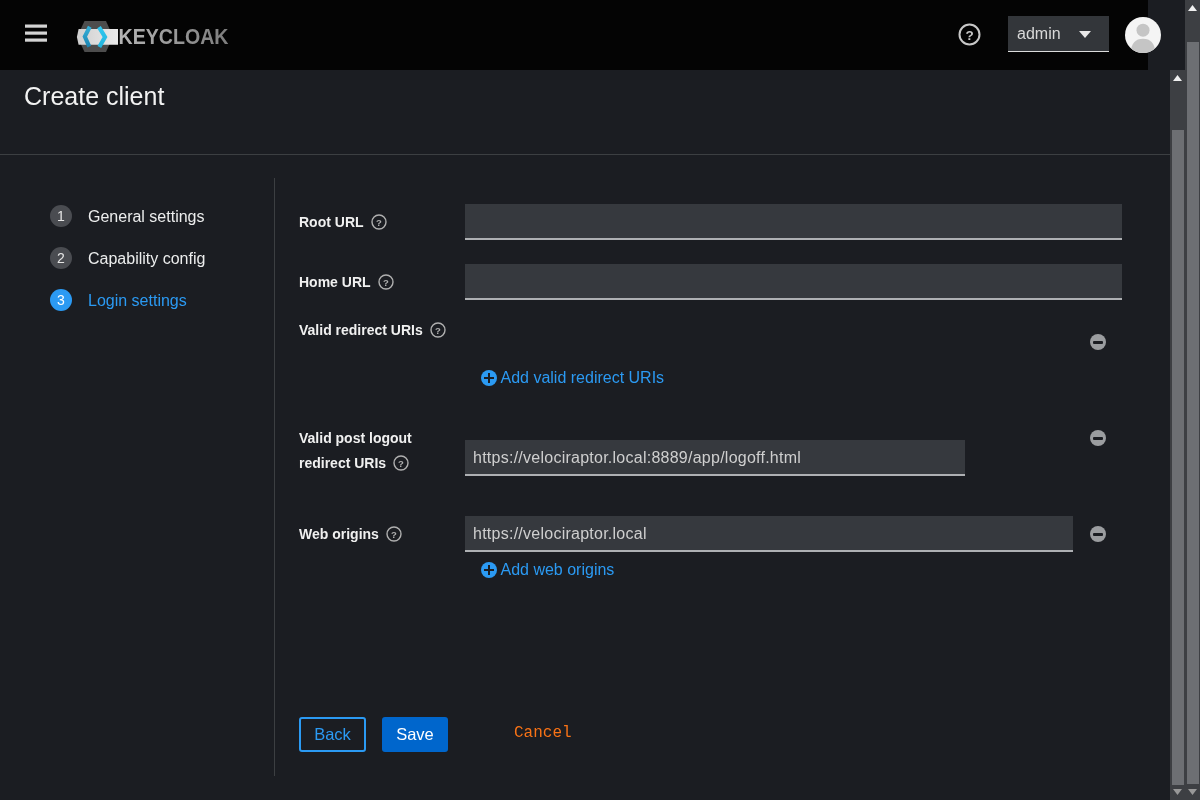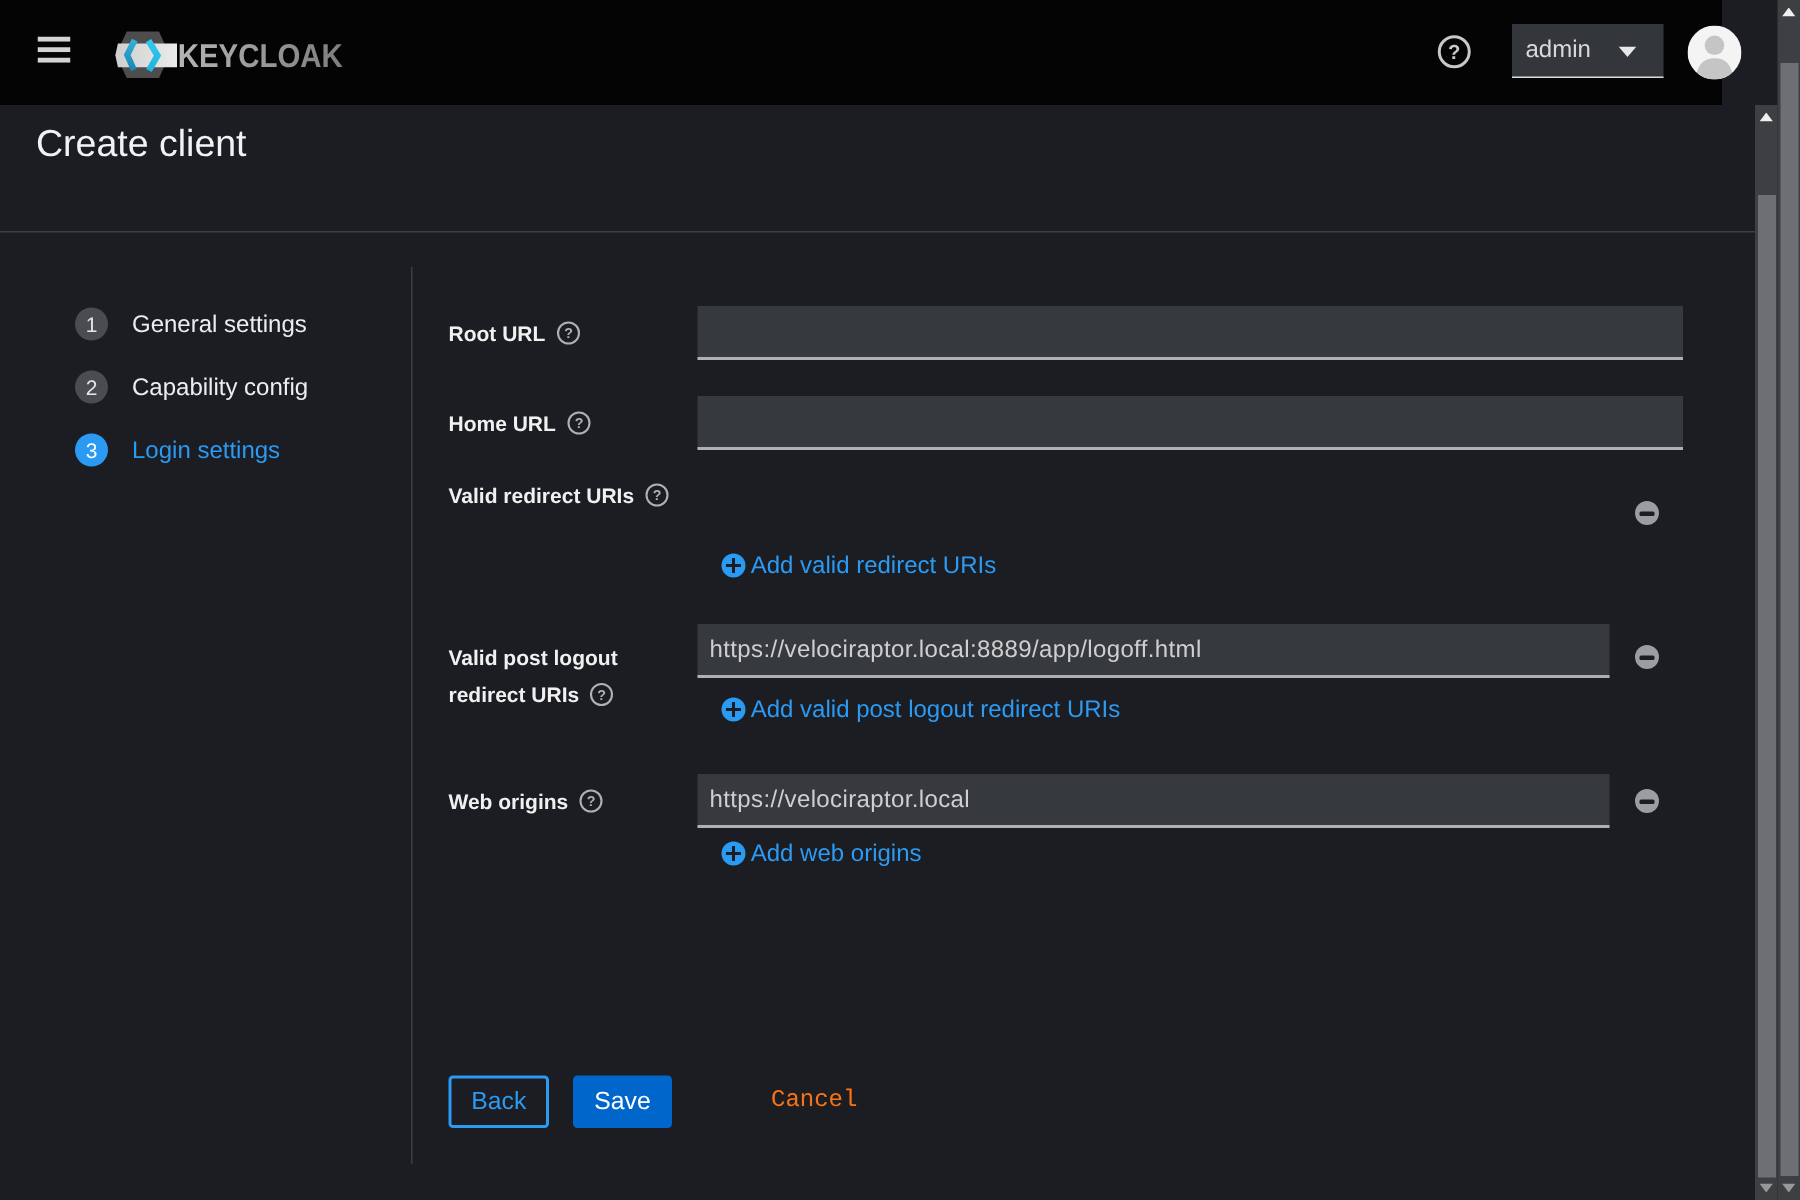--- a/index.html
+++ b/index.html
@@ -144,23 +144,22 @@
           <text x="8" y="11.6" font-size="9.5" font-weight="bold" fill="#b0b0b0" text-anchor="middle">?</text>
         </svg></span></div>
   <div class="minus" style="left:1090px;top:334px;"></div>
   <div class="addlink" style="left:481px;top:369px;"><span class="plus"></span>Add valid redirect URIs</div>
 
   <div class="flabel" style="top:430px;">Valid post logout</div>
   <div class="flabel" style="top:455px;">redirect URIs<span class="helpq"><svg width="16" height="16" viewBox="0 0 16 16">
           <circle cx="8" cy="8" r="7" fill="none" stroke="#b0b0b0" stroke-width="1.4"></circle>
           <text x="8" y="11.6" font-size="9.5" font-weight="bold" fill="#b0b0b0" text-anchor="middle">?</text>
         </svg></span></div>
-  <div class="finput" style="top:416px;width:608px;">https://velociraptor.local:8889/app/logoff.html</div>
+  <div class="finput" style="top:440px;width:500px;">https://velociraptor.local:8889/app/logoff.html</div>
   <div class="minus" style="left:1090px;top:430px;"></div>
-  <div class="addlink" style="left:481px;top:465px;"><span class="plus"></span>Add valid post logout redirect URIs</div>
 
   <div class="flabel" style="top:526px;">Web origins<span class="helpq"><svg width="16" height="16" viewBox="0 0 16 16">
           <circle cx="8" cy="8" r="7" fill="none" stroke="#b0b0b0" stroke-width="1.4"></circle>
           <text x="8" y="11.6" font-size="9.5" font-weight="bold" fill="#b0b0b0" text-anchor="middle">?</text>
         </svg></span></div>
   <div class="finput" style="top:516px;width:608px;">https://velociraptor.local</div>
   <div class="minus" style="left:1090px;top:526px;"></div>
   <div class="addlink" style="left:481px;top:561px;"><span class="plus"></span>Add web origins</div>
 
   <div class="abs" id="btn-back">Back</div>

